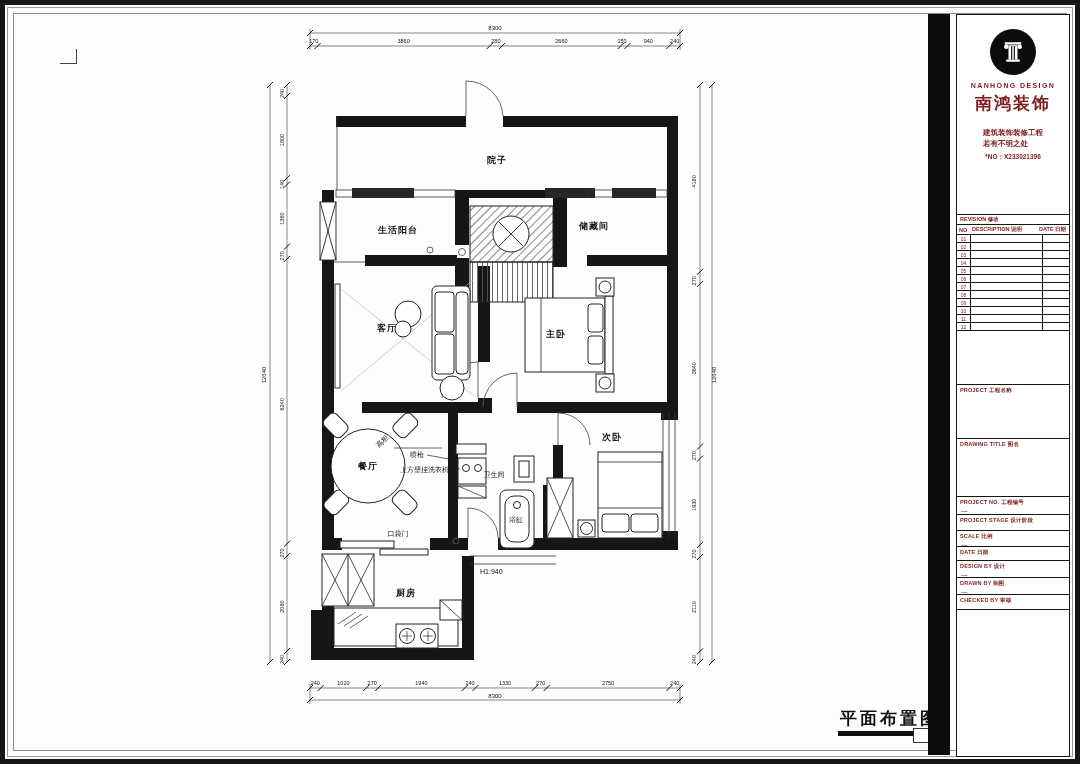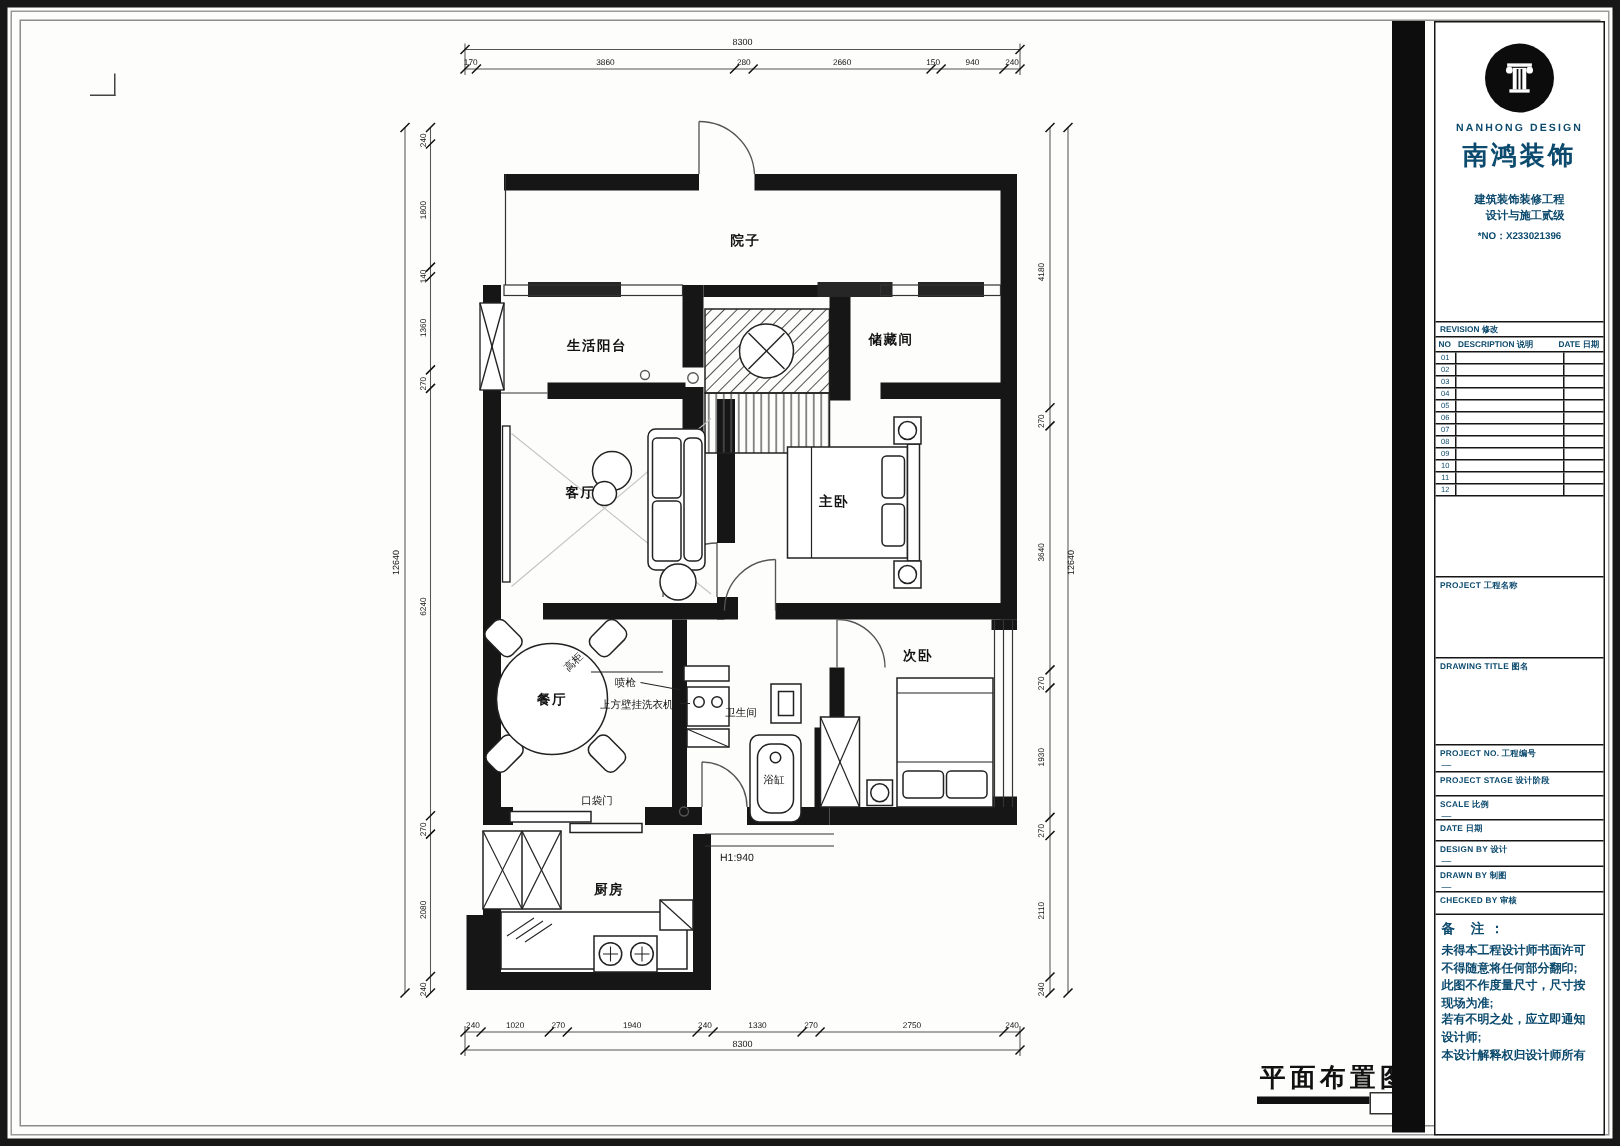--- a/index.html
+++ b/index.html
@@ -9,29 +9,29 @@
   .b1{position:absolute;inset:2px;border:1px solid #9a9a9a;pointer-events:none;}
   .b2{position:absolute;inset:8px;border:1px solid #8c8c8c;pointer-events:none;}
   .corner-mark{position:absolute;left:55px;top:44px;width:16px;height:14px;border-right:1.5px solid #444;border-bottom:1.5px solid #444;}
   .plan-svg{position:absolute;left:0;top:0;}
   .divider-bar{position:absolute;left:923px;top:9px;width:22px;height:741px;background:#0d0d0d;}
   
   .footer-title{position:absolute;left:835px;top:702px;font-size:17px;font-weight:bold;letter-spacing:3px;color:#111;}
   .footer-bar{position:absolute;left:833px;top:726px;width:94px;height:5px;background:#111;}
   .footer-box{position:absolute;left:908px;top:723px;width:17px;height:13px;border:1px solid #333;background:#fff;}
   
-  .titleblock{position:absolute;left:951px;top:9px;width:112px;height:741px;border:1px solid #151515;background:#fff;display:flex;flex-direction:column;color:#0c4a6e;}
+  .titleblock{position:absolute;left:951px;top:9px;width:112px;height:741px;border:1px solid #151515;background:#fff;display:flex;flex-direction:column;color:#7f1d1d;}
   .tb-sec{border-bottom:1px solid #151515;position:relative;box-sizing:border-box;}
   .tb-label{font-size:5.5px;font-weight:bold;padding:2px 0 0 3px;letter-spacing:.2px;}
   .tb-value{font-size:6.5px;padding:1px 0 0 4px;}
   .logo-sec{height:200px;display:flex;flex-direction:column;align-items:center;}
   .logo-circle{margin-top:14px;width:46px;height:46px;border-radius:50%;background:#0c0c0c;display:flex;align-items:center;justify-content:center;}
   .logo-en{margin-top:7px;font-size:7px;font-weight:bold;letter-spacing:1.4px;}
   .logo-cn{margin-top:3px;font-size:17px;font-weight:bold;letter-spacing:2px;}
-  .cert{margin-top:12px;font-size:7.5px;font-weight:bold;line-height:1.5;text-align:right;}
+  .cert{margin-top:12px;font-size:7.5px;font-weight:bold;line-height:1.5;text-align:left;}
   .certno{margin-top:3px;font-size:6.5px;font-weight:bold;}
   
   .rev-sec{height:116px;display:flex;flex-direction:column;font-size:5.5px;}
   .rev-h1{height:9px;border-bottom:1px solid #151515;font-weight:bold;padding-left:3px;display:flex;align-items:center;gap:6px;}
   .rev-h2{height:9px;border-bottom:1px solid #151515;font-weight:bold;display:flex;align-items:center;}
   .rev-h2 .c1{width:13px;padding-left:2px;}
   .rev-h2 .c2{flex:1;}
   .rev-h2 .c3{width:30px;}
   .rev-row{flex:1;display:flex;border-bottom:1px solid #151515;}
   .rev-row:last-child{border-bottom:none;}
@@ -345,21 +345,21 @@
           <g fill="#0c0c0c">
                 <rect x="17.5" y="12" width="1.5" height="18"></rect>
                 <rect x="21" y="12" width="1.5" height="18"></rect>
               </g>
         </svg>
       </div>
       <div class="logo-en">NANHONG DESIGN</div>
       <div class="logo-cn">南鸿装饰</div>
       <div class="cert">
         <div>建筑装饰装修工程</div>
-        <div>设计与施工贰级</div>
+        <div>若有不明之处</div>
       </div>
       <div class="certno">*NO：X233021396</div>
     </div>
 
     <div class="tb-sec rev-sec">
       <div class="rev-h1">
             <span>REVISION  修改</span>
           </div>
       <div class="rev-h2">
         <span class="c1">NO</span>
@@ -453,25 +453,15 @@
       <div class="tb-label">DESIGN BY    设计</div>
       <div class="tb-value">—</div>
     </div>
     <div class="tb-sec drawn-sec">
       <div class="tb-label">DRAWN BY    制图</div>
       <div class="tb-value">—</div>
     </div>
     <div class="tb-sec checked-sec">
       <div class="tb-label">CHECKED BY    审核</div>
     </div>
-    <div class="tb-sec remarks-sec">
-      <div class="remarks-title">备  注：</div>
-      <div class="remark-line">未得本工程设计师书面许可</div>
-      <div class="remark-line">不得随意将任何部分翻印;</div>
-      <div class="remark-line">此图不作度量尺寸，尺寸按</div>
-      <div class="remark-line">现场为准;</div>
-      <div class="remark-line">若有不明之处，应立即通知</div>
-      <div class="remark-line">设计师;</div>
-      <div class="remark-line">本设计解释权归设计师所有</div>
-    </div>
   </aside>
 </div>
 </div>
 
 </body></html>

